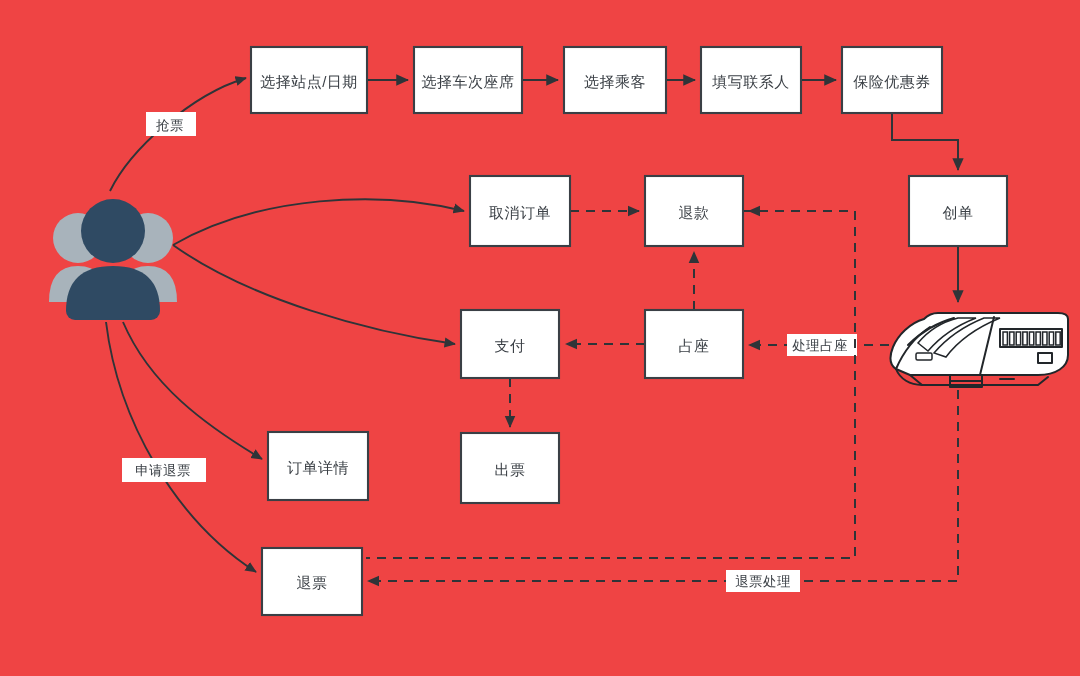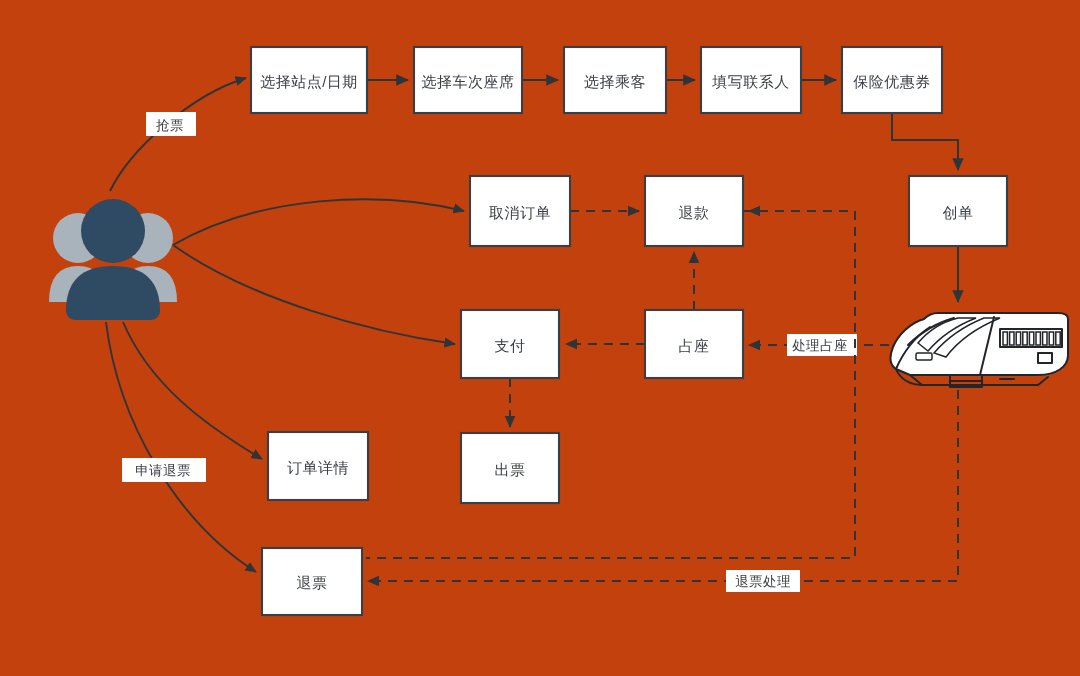--- a/index.html
+++ b/index.html
@@ -10,21 +10,21 @@
   body {
     width: 1080px;
     height: 676px;
     font-family: "Liberation Sans", "DejaVu Sans", sans-serif;
     overflow: hidden;
   }
   #diagram-root {
     position: relative;
     width: 1080px;
     height: 676px;
-    background: #c2410c;
+    background: #ef4444;
   }
   svg#flow-svg {
     position: absolute;
     top: 0;
     left: 0;
     width: 1080px;
     height: 676px;
     display: block;
   }
   .node-rect {

